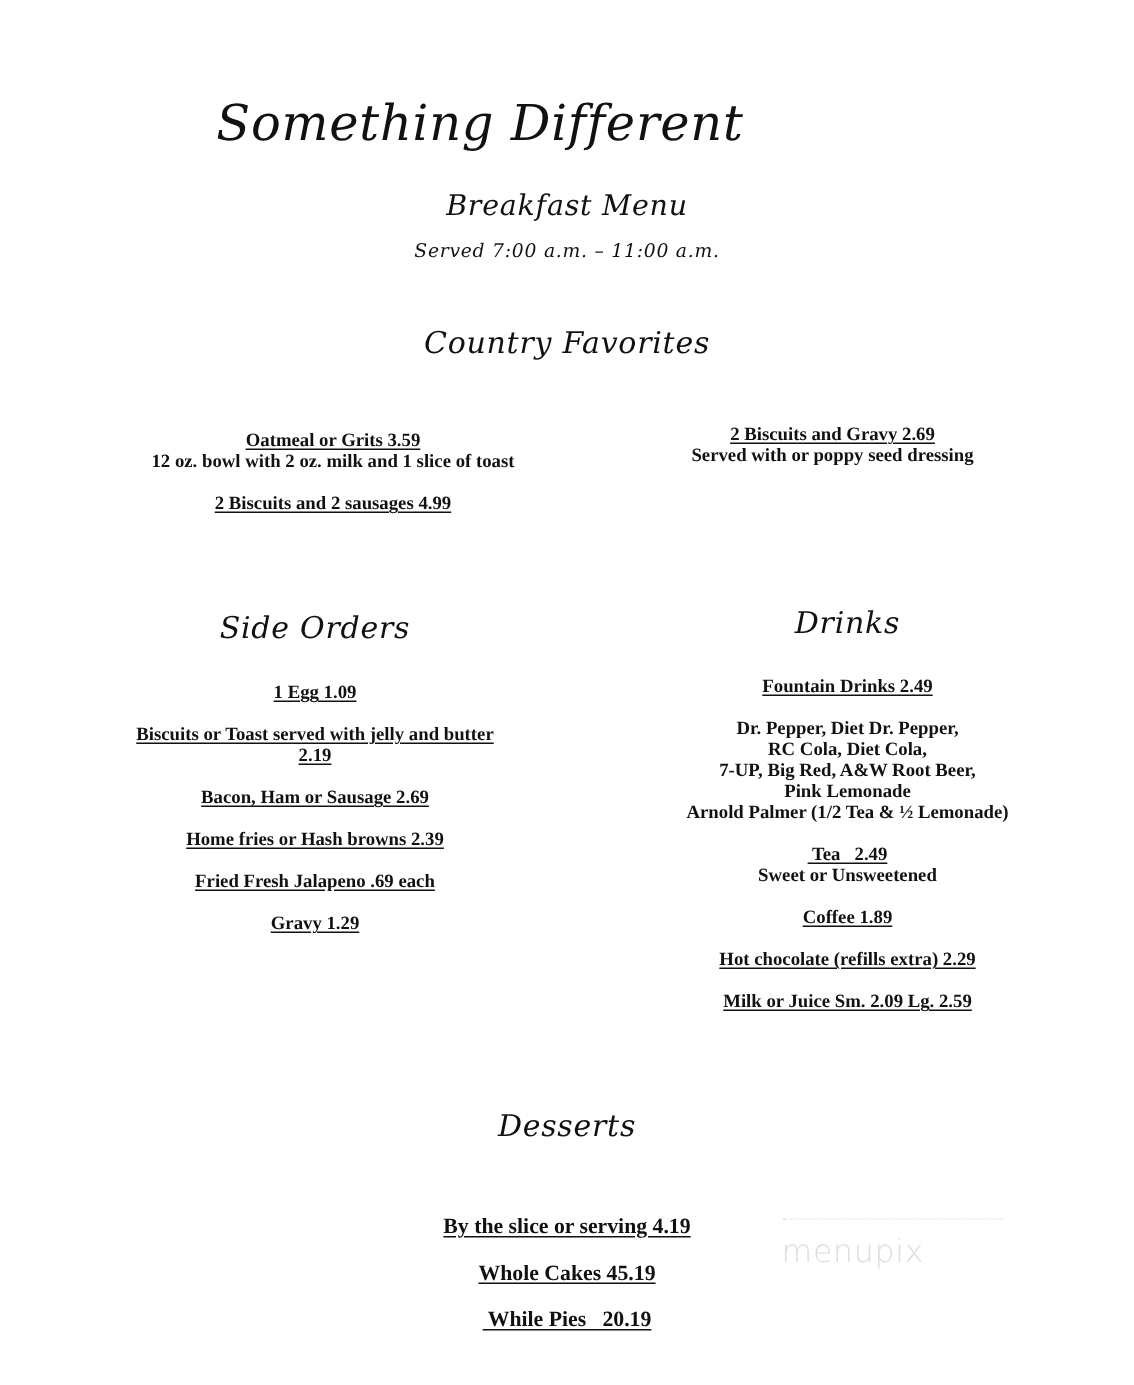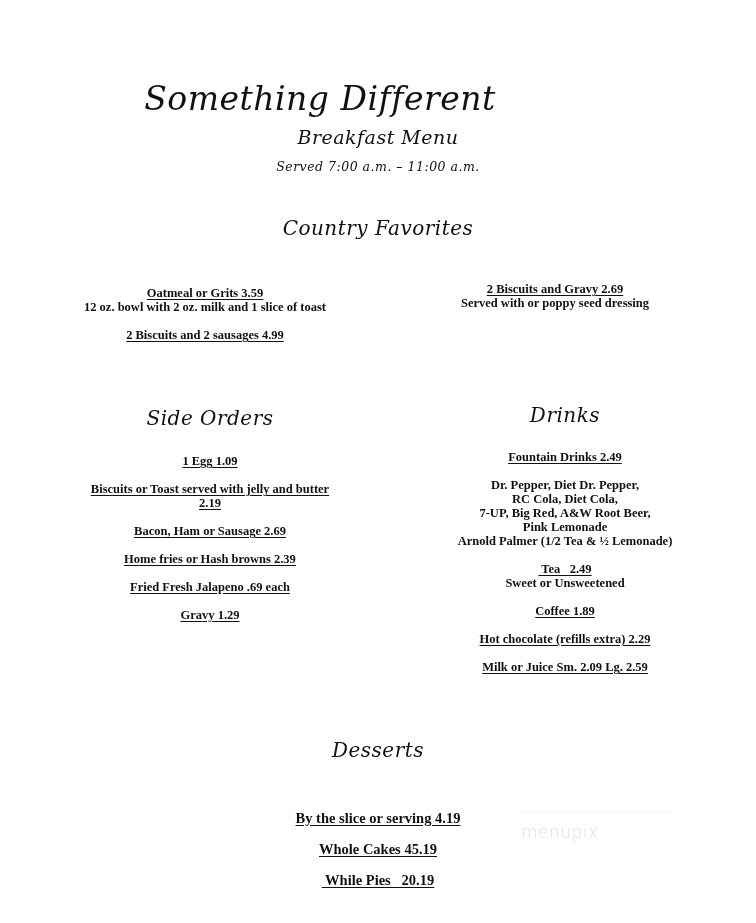--- a/index.html
+++ b/index.html
@@ -19,21 +19,21 @@
       font-style: italic;
       font-weight: normal;
       color: #111;
       letter-spacing: 0.5px;
     }
     .abs {
       position: absolute;
       text-align: center;
     }
     .title {
-      left: 0; width: 640px; top: 79px;
+      left: 0; width: 640px; top: 62px;
       font-size: 33px;
     }
     .subtitle {
       left: 0; width: 756px; top: 126px;
       font-size: 19px;
     }
     .hours {
       left: 0; width: 756px; top: 159px;
       font-size: 12.5px;
     }
@@ -65,21 +65,21 @@
     }
     .col {
       position: absolute;
       text-align: center;
     }
     .watermark {
       position: absolute;
       left: 521px;
       top: 822px;
       font-family: "DejaVu Sans", sans-serif;
-      font-size: 17px;
+      font-size: 21px;
       color: #dddddd;
       letter-spacing: 0.5px;
       font-weight: 300;
     }
     .watermark-line {
       position: absolute;
       left: 522px;
       top: 812px;
       width: 148px;
       height: 1px;
@@ -88,21 +88,21 @@
   </style>
 </head>
 <body>
 
 <div class="abs script title">Something Different</div>
 <div class="abs script subtitle">Breakfast Menu</div>
 <div class="abs script hours">Served 7:00 a.m. – 11:00 a.m.</div>
 
 <div class="abs script section-heading" style="left:0;width:756px;top:216px;">Country Favorites</div>
 
-<div class="col" style="left:35px;width:340px;top:286px;">
+<div class="col" style="left:52px;width:340px;top:286px;">
   <p class="item">Oatmeal or Grits   3.59</p>
   <p class="desc">12 oz. bowl with 2 oz. milk and 1 slice of toast</p>
   <p class="item" style="margin-top:14px;">2 Biscuits and 2 sausages   4.99</p>
 </div>
 
 <div class="col" style="left:410px;width:290px;top:282px;">
   <p class="item">2 Biscuits and Gravy   2.69</p>
   <p class="desc">Served with or poppy seed dressing</p>
 </div>
 

